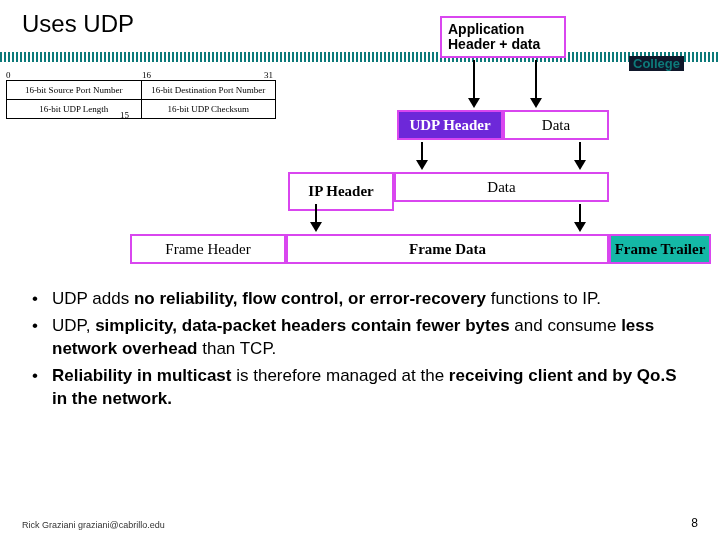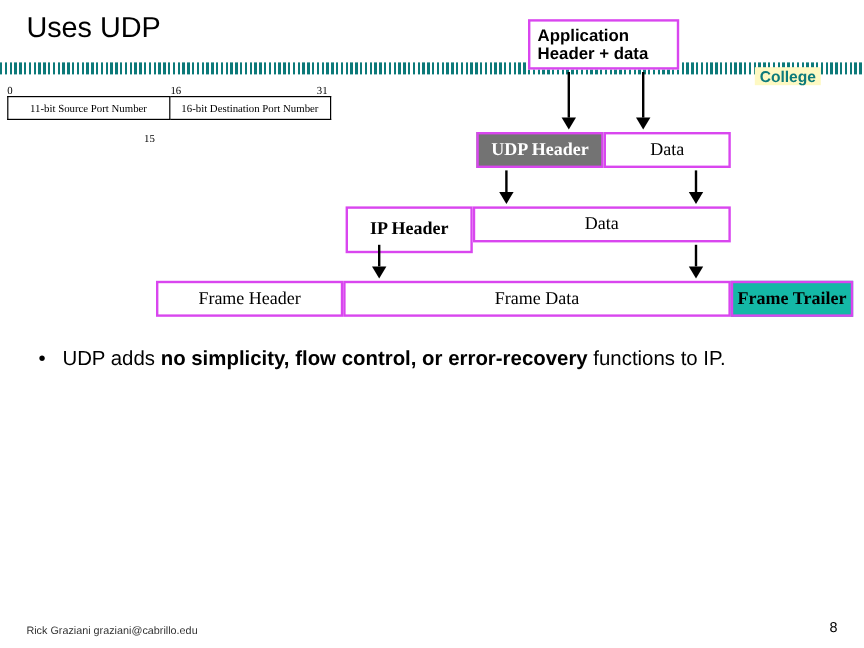--- a/index.html
+++ b/index.html
@@ -27,50 +27,50 @@
     height: 10px;
     background: repeating-linear-gradient(90deg, #0d7a7a 0 2px, #fff 2px 4px);
   }
   .college {
     position: absolute;
     top: 56px;
     right: 36px;
     font-size: 13px;
     color: #0d7a7a;
     font-weight: bold;
-    background: #fef9c3;
+    background: #0f172a;
     padding: 0 4px;
   }
 
   
   .box {
     position: absolute;
     border: 2px solid #d946ef;
     background: #fff;
     display: flex;
     align-items: center;
     justify-content: center;
     font-family: "Times New Roman", Times, serif;
     font-size: 15px;
   }
 
   
   #app-box { top: 16px; left: 440px; width: 126px; height: 42px; font-family: Arial; font-size: 14px; font-weight: bold; text-align: left; padding: 2px 6px; justify-content: flex-start; line-height: 1.1; }
 
   
-  #udp-h { top: 110px; left: 397px; width: 106px; height: 30px; background: #737373; color: #fff; font-weight: bold; }
+  #udp-h { top: 110px; left: 397px; width: 106px; height: 30px; background: #6d28d9; color: #fff; font-weight: bold; }
   #udp-d { top: 110px; left: 503px; width: 106px; height: 30px; }
 
   
   #ip-h  { top: 172px; left: 288px; width: 106px; height: 39px; font-weight: bold; }
   #ip-d  { top: 172px; left: 394px; width: 215px; height: 30px; }
 
   
   #fr-h  { top: 234px; left: 130px; width: 156px; height: 30px; }
-  #fr-d  { top: 234px; left: 286px; width: 323px; height: 30px; }
+  #fr-d  { top: 234px; left: 286px; width: 323px; height: 30px; font-weight: bold; }
   #fr-t  { top: 234px; left: 609px; width: 102px; height: 30px; background: #14b8a6; font-weight: bold; }
 
   
   .udp-table {
     position: absolute;
     top: 80px; left: 6px;
     width: 270px;
     border-collapse: collapse;
     font-family: "Times New Roman", serif;
     font-size: 9px;
@@ -151,22 +151,26 @@
 <div class="hatch"></div>
 <div class="college">College</div>
 
 <span class="bits" id="b0">0</span>
 <span class="bits" id="b15">15</span>
 <span class="bits" id="b16">16</span>
 <span class="bits" id="b31">31</span>
 <table class="udp-table">
   <tbody>
       <tr>
-    <td>11-bit Source Port Number</td>
+    <td>16-bit Source Port Number</td>
     <td>16-bit Destination Port Number</td>
+  </tr>
+  <tr>
+    <td>16-bit UDP Length</td>
+    <td>16-bit UDP Checksum</td>
   </tr>
 </tbody>
   </table>
 
 <div id="app-box" class="box">Application Header + data</div>
 
 <div id="udp-h" class="box">UDP Header</div>
 <div id="udp-d" class="box">Data</div>
 
 <div id="ip-h" class="box">IP Header</div>
@@ -192,18 +196,24 @@
 
 <div class="arrow" style="top:222px; left:310px;">
     <div class="stem" style="top:-28px; height:18px;"></div>
   </div>
 <div class="arrow" style="top:222px; left:574px;">
     <div class="stem" style="top:-28px; height:18px;"></div>
   </div>
 
 <ul class="bullets">
   <li>
-    <span>UDP adds </span><b>no simplicity, flow control, or error-recovery</b><span> functions to IP.</span>
+    <span>UDP adds </span><b>no reliability, flow control, or error-recovery</b><span> functions to IP.</span>
+  </li>
+  <li>
+    <span>UDP, </span><b>simplicity, data-packet headers contain fewer bytes</b><span> and consume </span><b>less network overhead</b><span> than TCP.</span>
+  </li>
+  <li>
+    <b>Reliability in multicast</b><span> is therefore managed at the </span><b>receiving client and by Qo.S in the network.</b>
   </li>
 </ul>
 
 <div class="footer-left">Rick Graziani  graziani@cabrillo.edu</div>
 <div class="footer-right">8</div>
 
 </body></html>

